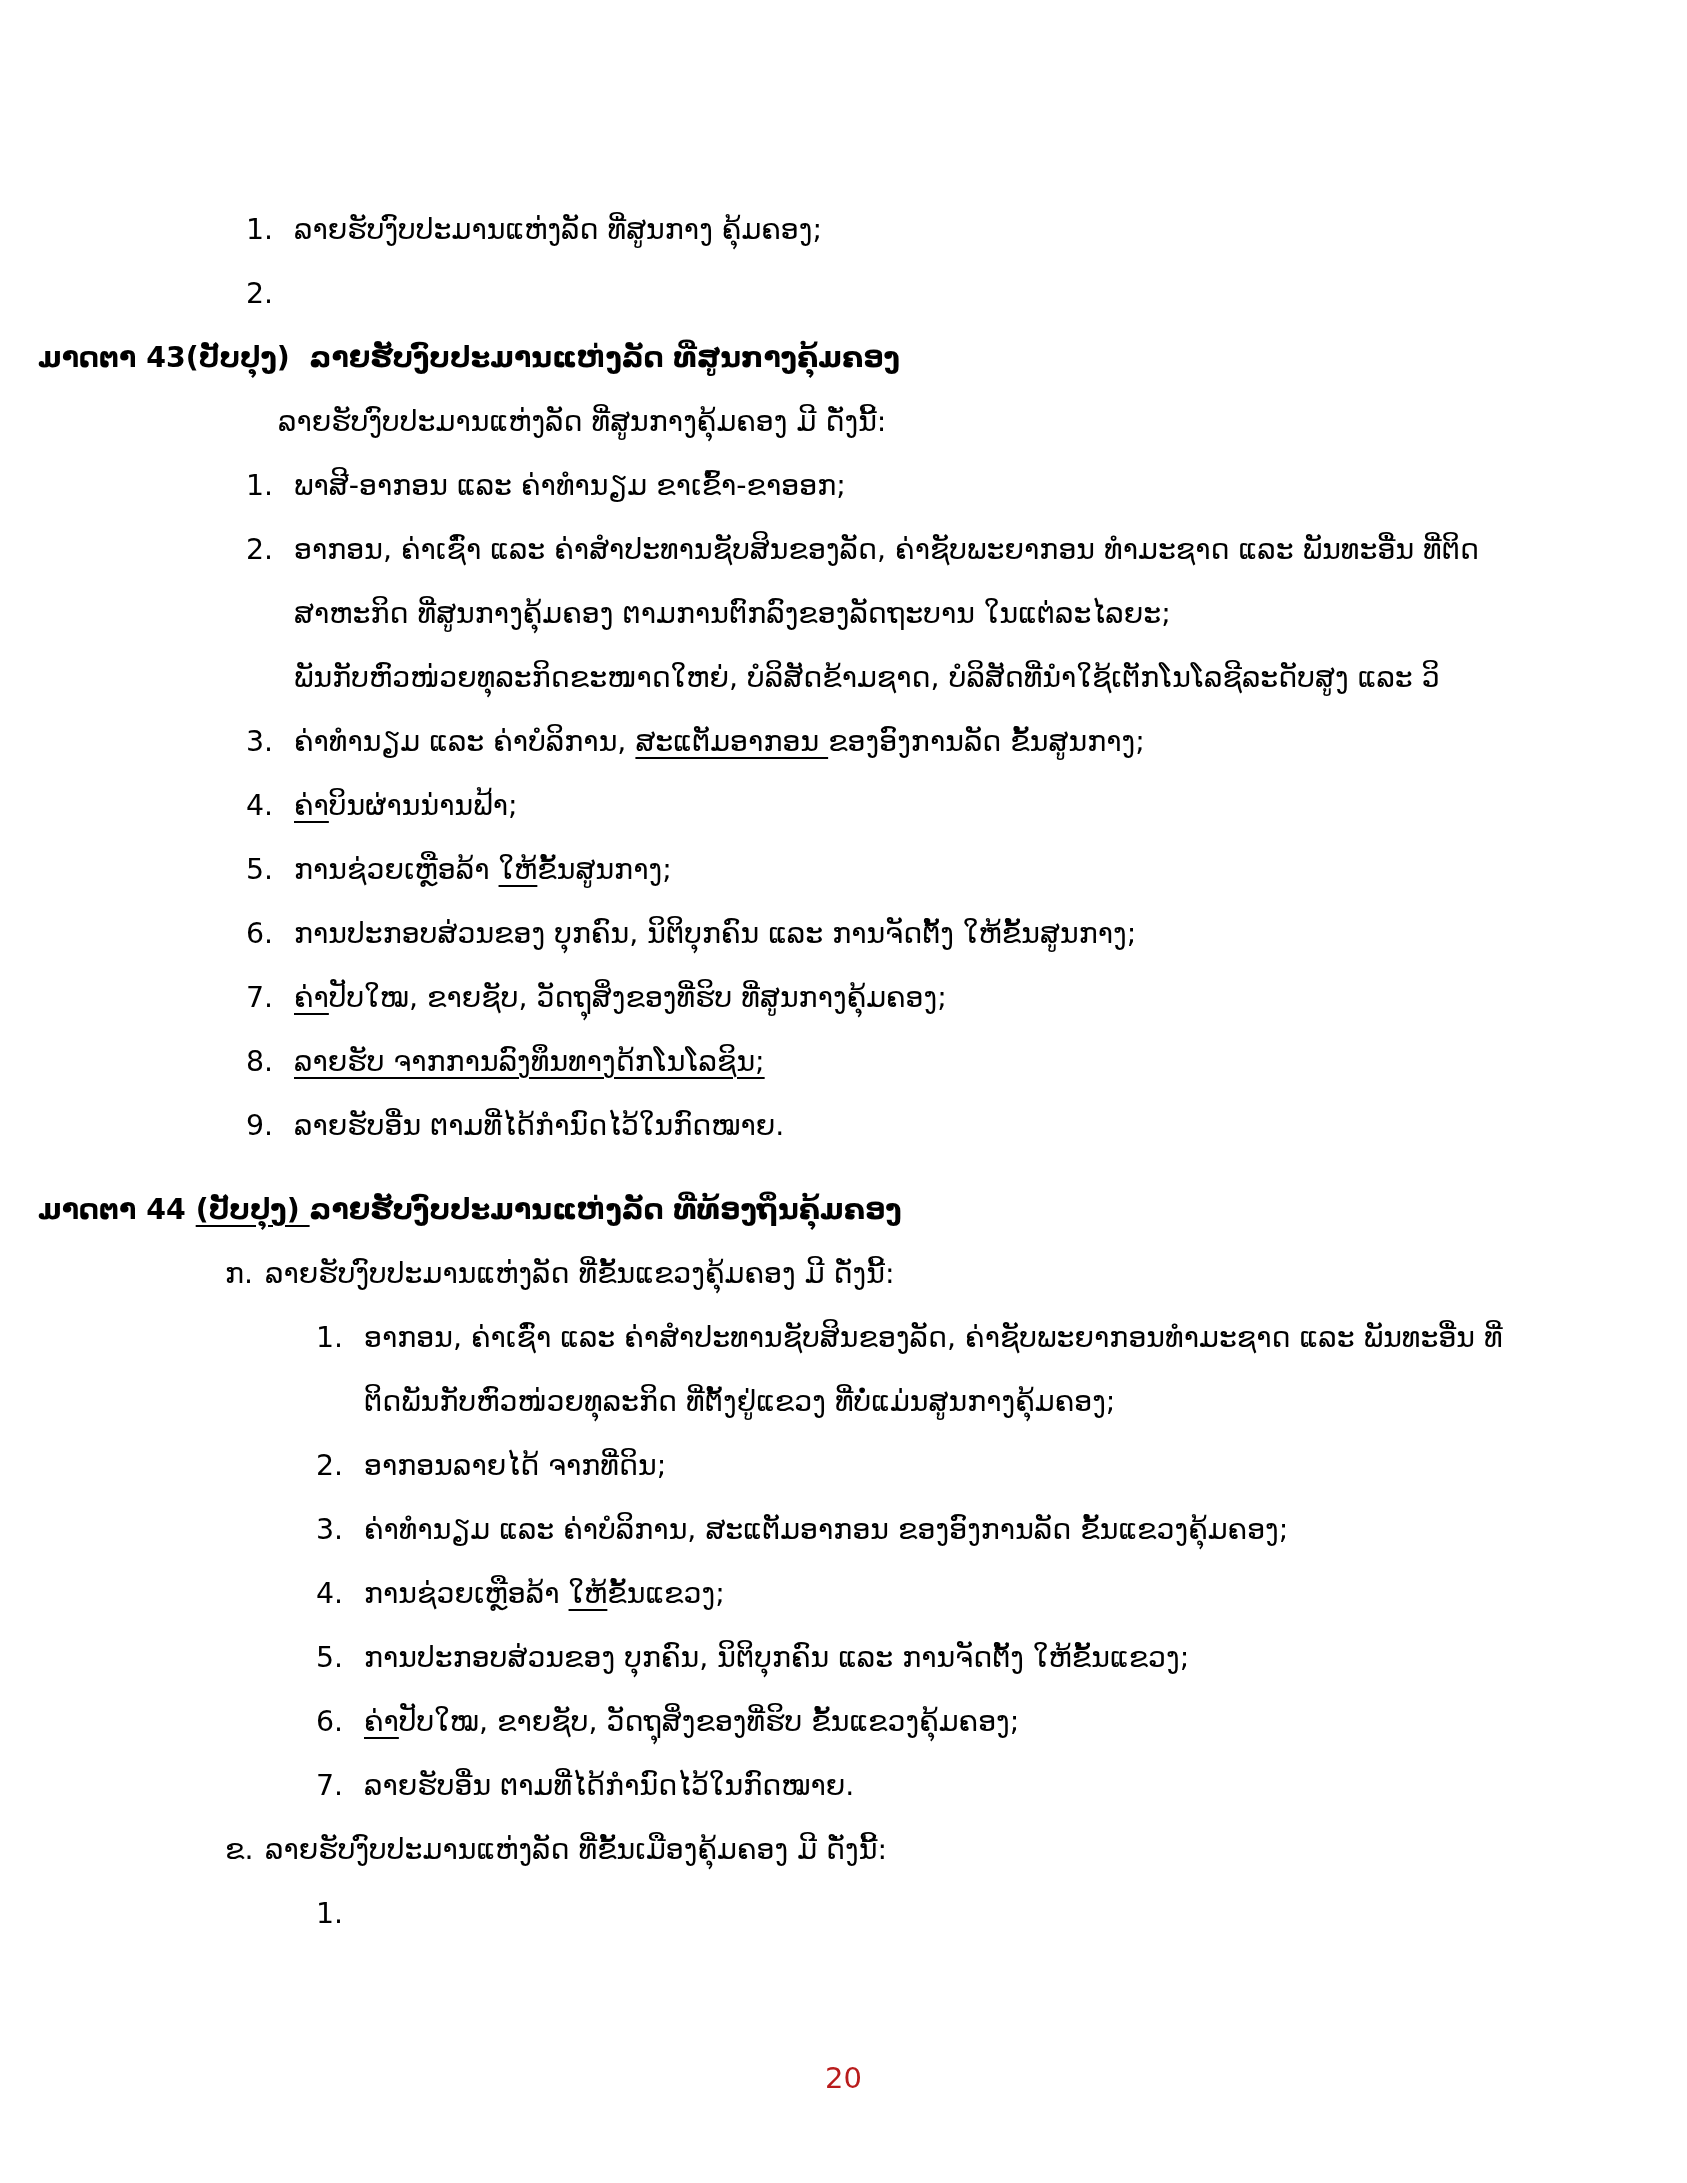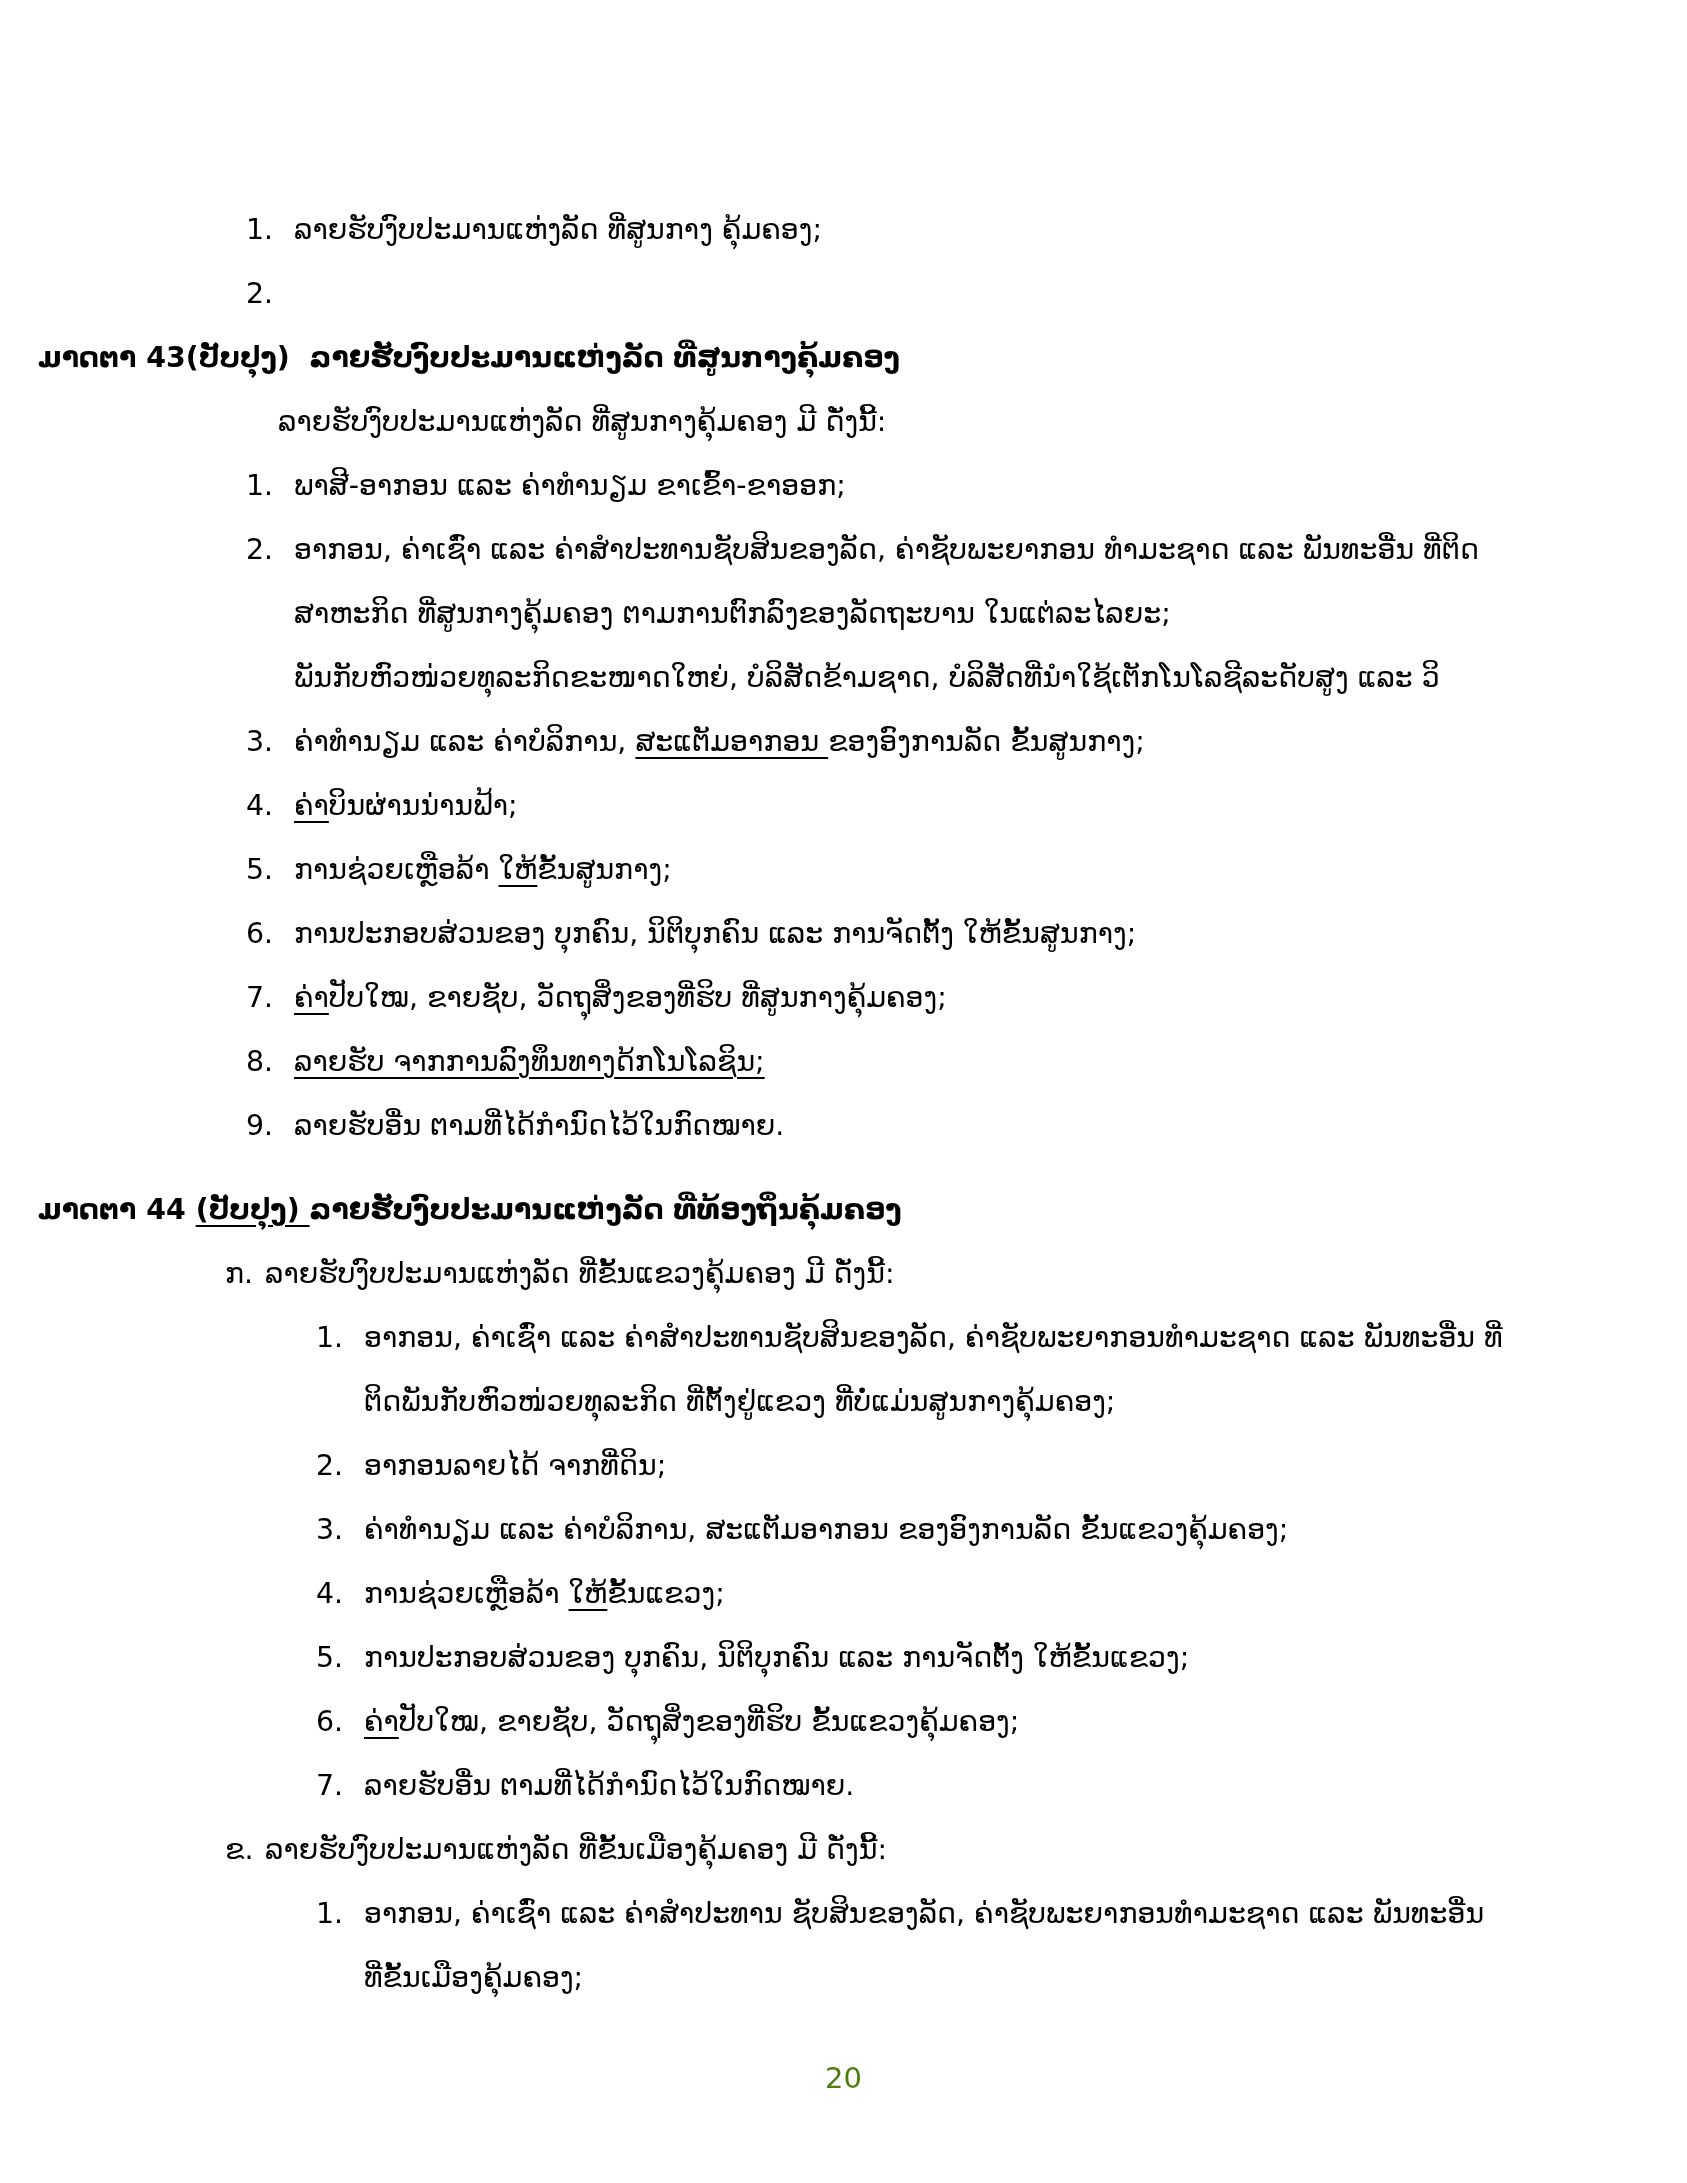--- a/index.html
+++ b/index.html
@@ -162,21 +162,17 @@
         </div>
       </div>
       <div class="row num-item l2">
         <span class="num">ຂ.</span>
         <div class="txt">
           <div class="line"><span>ລາຍຮັບງົບປະມານແຫ່ງລັດ ທີ່ຂັ້ນເມືອງຄຸ້ມຄອງ ມີ ດັ່ງນີ້:</span></div>
         </div>
       </div>
       <div class="row num-item l3">
         <span class="num">1.</span>
-        <div class="txt">
-          <div class="line"><span>ອາກອນ, ຄ່າເຊົ່າ ແລະ ຄ່າສຳປະທານ ຊັບສິນຂອງລັດ, ຄ່າຊັບພະຍາກອນທຳມະຊາດ ແລະ ພັນທະອື່ນ</span></div>
-          <div class="line"><span>ທີ່ຂັ້ນເມືອງຄຸ້ມຄອງ;</span></div>
-        </div>
       </div>
     </div>
-  <div class="page-number" style="color: #4d7c0f;">20</div>
+  <div class="page-number" style="color: #b91c1c;">20</div>
 </div>
 
 
 </body></html>

